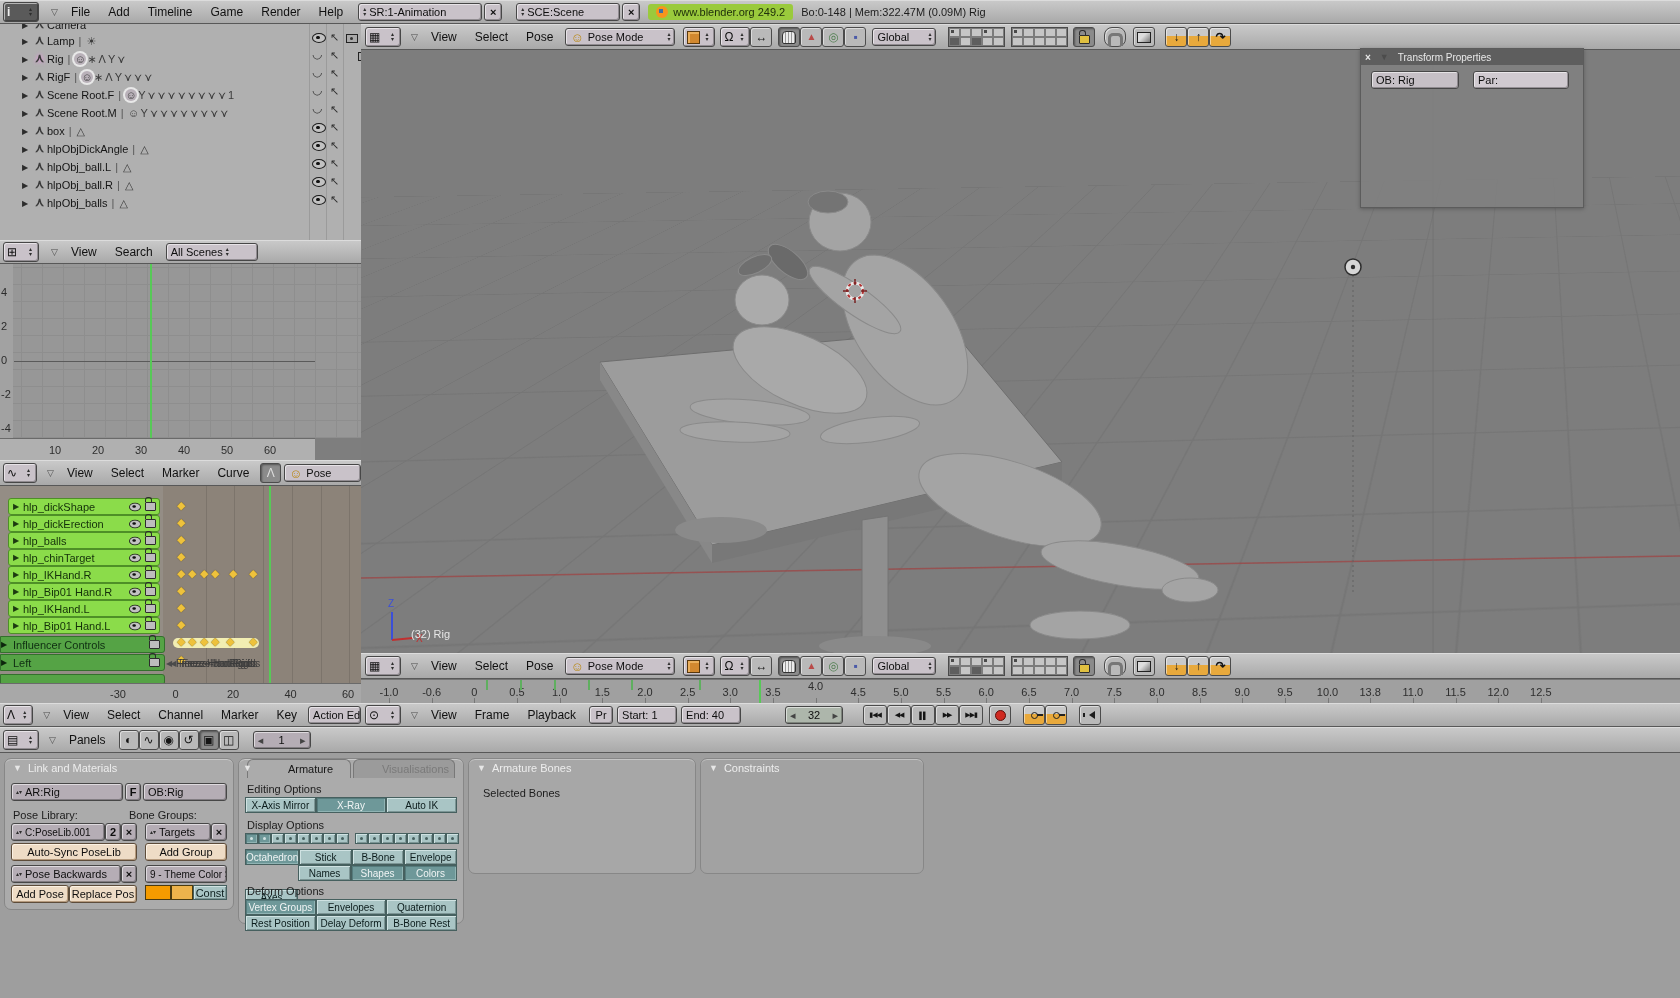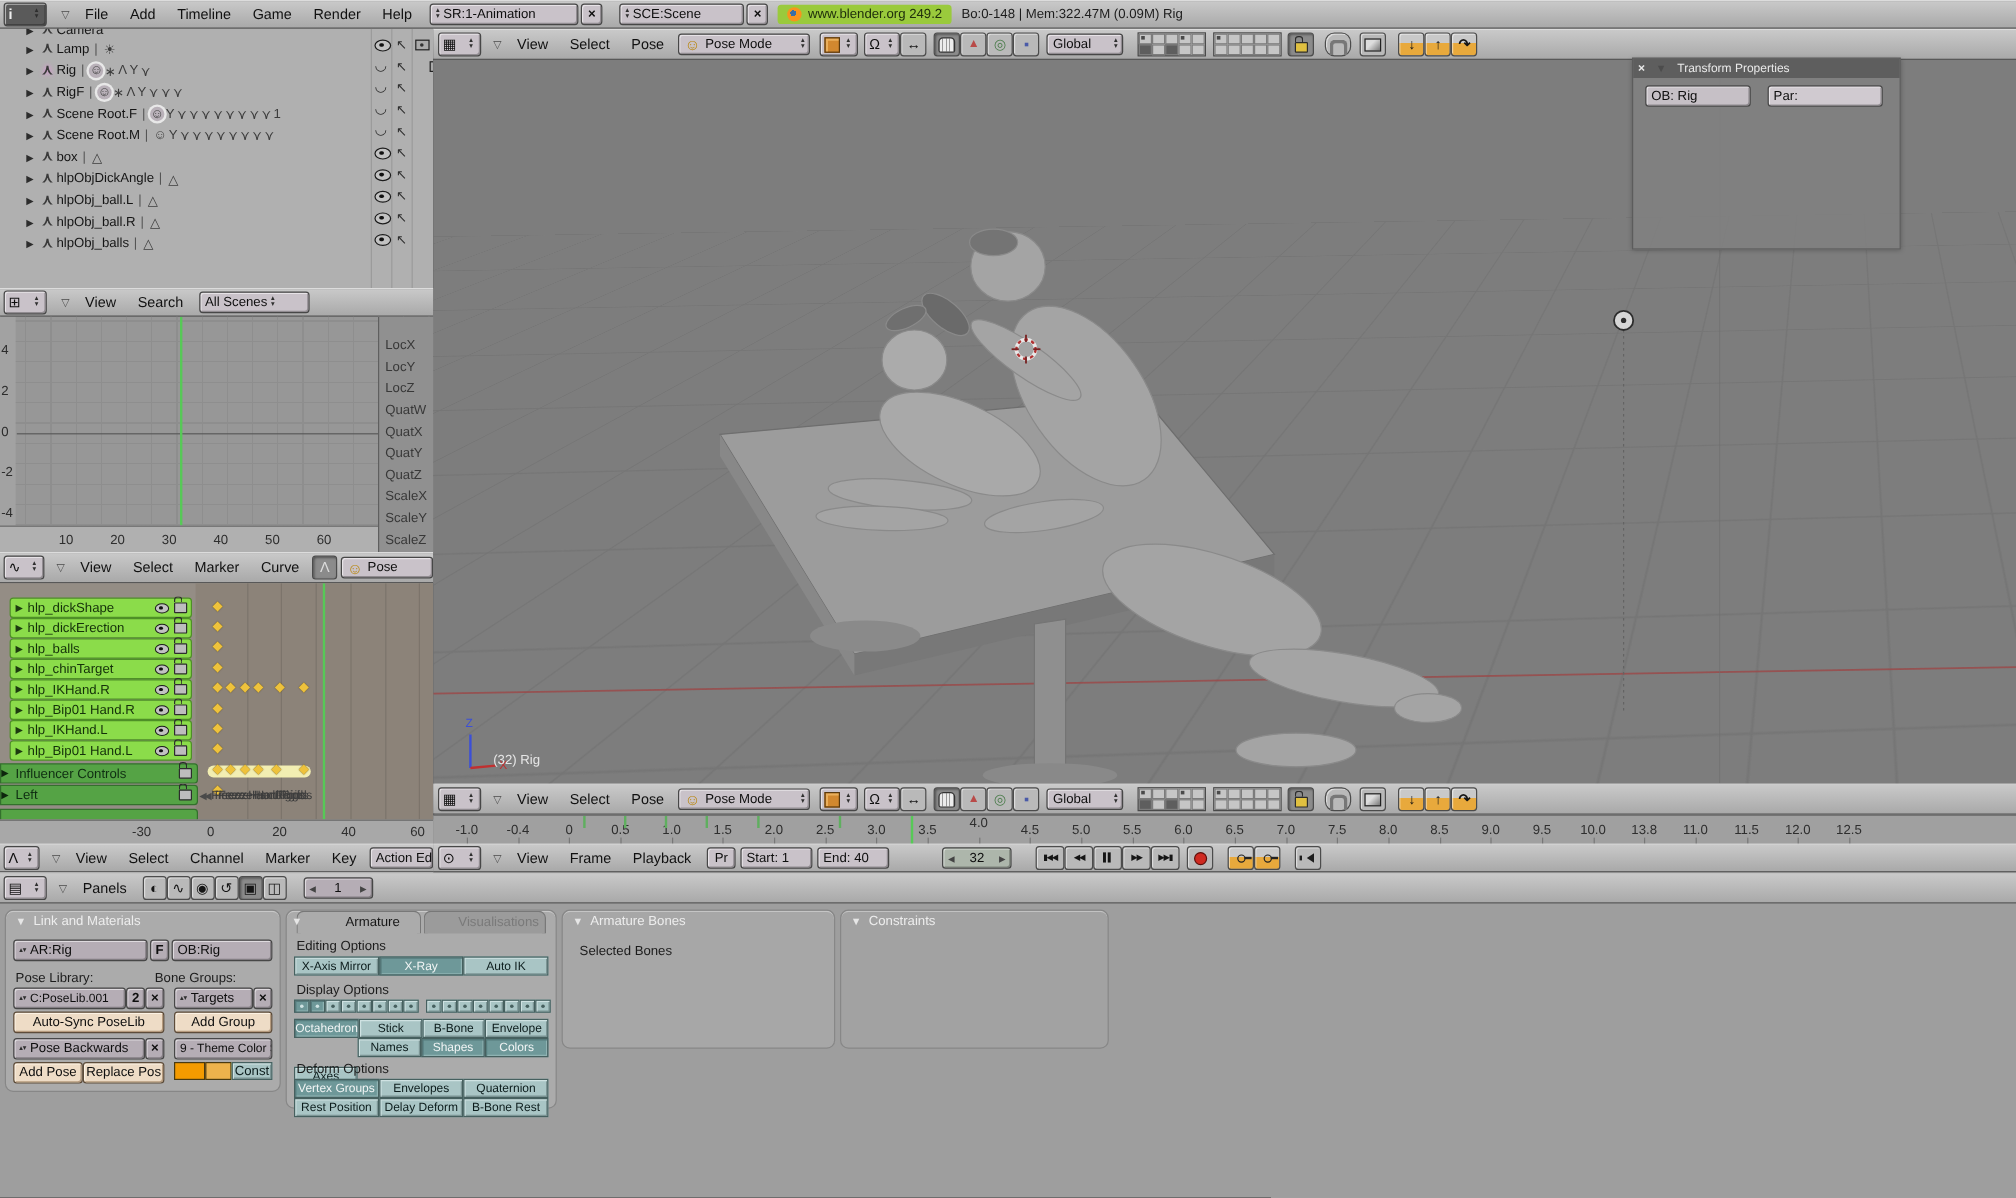--- a/index.html
+++ b/index.html
@@ -261,32 +261,20 @@
       <div class="greenline" style="left: 150px; top: 0px; height: 174px;"></div>
     </div>
   <div class="abs" id="ipo-ruler" style="left:0;top:438px;width:315px;height:22px;background:#b0b0b0;border-top:1px solid #6a6a6a;">
       <div class="rlabel" style="left: 55px; top: 5px;">10</div>
       <div class="rlabel" style="left: 98px; top: 5px;">20</div>
       <div class="rlabel" style="left: 141px; top: 5px;">30</div>
       <div class="rlabel" style="left: 184px; top: 5px;">40</div>
       <div class="rlabel" style="left: 227px; top: 5px;">50</div>
       <div class="rlabel" style="left: 270px; top: 5px;">60</div>
     </div>
-  <div class="abs" id="ipo-channels" style="left:315px;top:264px;width:46px;height:196px;background:#909090;border-left:1px solid #5f5f5f;">
-      <div class="abs" style="left: 5px; top: 18px; color: rgb(56, 56, 56);">LocX</div>
-      <div class="abs" style="left: 5px; top: 36px; color: rgb(56, 56, 56);">LocY</div>
-      <div class="abs" style="left: 5px; top: 54px; color: rgb(56, 56, 56);">LocZ</div>
-      <div class="abs" style="left: 5px; top: 72px; color: rgb(56, 56, 56);">QuatW</div>
-      <div class="abs" style="left: 5px; top: 90px; color: rgb(56, 56, 56);">QuatX</div>
-      <div class="abs" style="left: 5px; top: 108px; color: rgb(56, 56, 56);">QuatY</div>
-      <div class="abs" style="left: 5px; top: 126px; color: rgb(56, 56, 56);">QuatZ</div>
-      <div class="abs" style="left: 5px; top: 144px; color: rgb(56, 56, 56);">ScaleX</div>
-      <div class="abs" style="left: 5px; top: 162px; color: rgb(56, 56, 56);">ScaleY</div>
-      <div class="abs" style="left: 5px; top: 180px; color: rgb(56, 56, 56);">ScaleZ</div>
-    </div>
   <div class="hdr" id="ipo-header" style="left:0;top:460px;width:361px;height:26px;">
       <span class="w light hicon" style="margin-left: 3px;">
         <span class="glyph">∿</span>
         <span class="st" style="white-space: pre;">▴
 ▾</span>
       </span>
       <span class="ddtri" style="margin-left: 6px;">▽</span>
       <span class="menu">View</span>
       <span class="menu">Select</span>
       <span class="menu">Marker</span>
@@ -690,21 +678,21 @@
         <span class="glyph" style="font-weight: bold;">↑</span>
       </span>
       <span class="hbtn keyed">
         <span class="glyph" style="font-weight: bold;">↷</span>
       </span>
     </div>
 
   <div class="abs" id="tl-ruler" style="left:361px;top:679px;width:1319px;height:24px;background:#a0a0a0;border-top:1px solid #747474;overflow:hidden;">
       <div class="rlabel" style="left: 28px; top: 6px;">-1.0</div>
       <div class="gtick" style="left: 28px;"></div>
-      <div class="rlabel" style="left: 70.66px; top: 6px;">-0.4</div>
+      <div class="rlabel" style="left: 70.66px; top: 6px;">-0.6</div>
       <div class="gtick" style="left: 70.66px;"></div>
       <div class="rlabel" style="left: 113.32px; top: 6px;">0</div>
       <div class="gtick" style="left: 113.32px;"></div>
       <div class="rlabel" style="left: 155.98px; top: 6px;">0.5</div>
       <div class="gtick" style="left: 155.98px;"></div>
       <div class="rlabel" style="left: 198.64px; top: 6px;">1.0</div>
       <div class="gtick" style="left: 198.64px;"></div>
       <div class="rlabel" style="left: 241.3px; top: 6px;">1.5</div>
       <div class="gtick" style="left: 241.3px;"></div>
       <div class="rlabel" style="left: 283.96px; top: 6px;">2.0</div>

